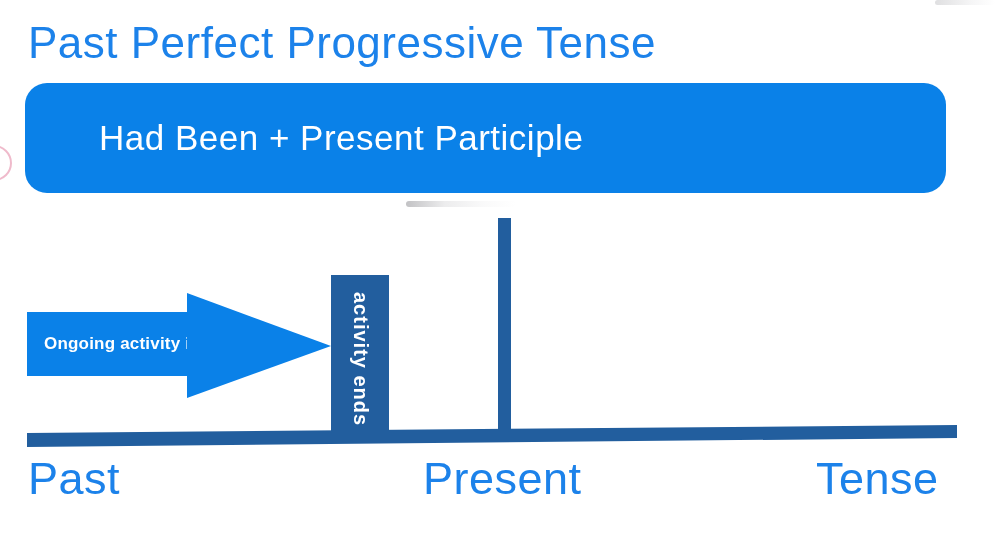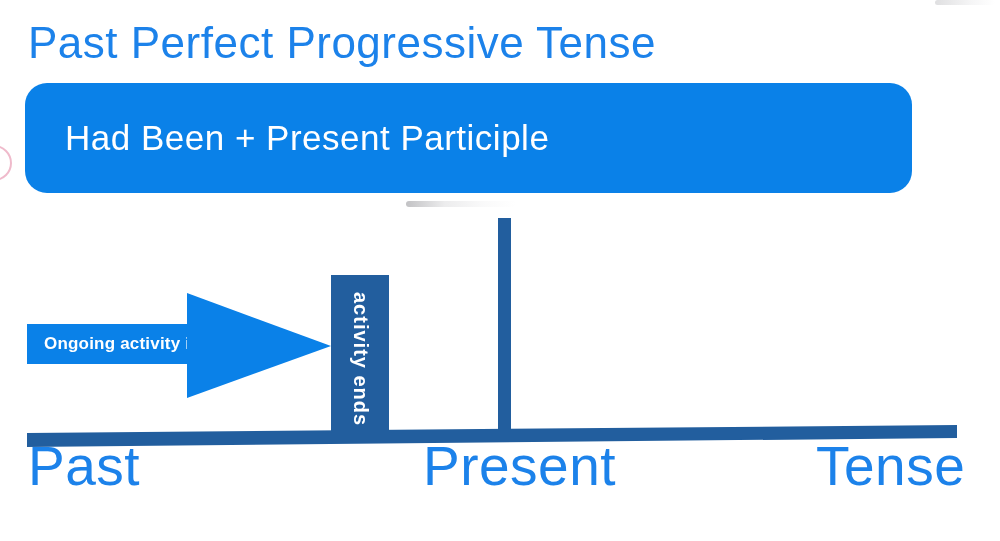--- a/index.html
+++ b/index.html
@@ -34,20 +34,21 @@
   .formula-box {
     position: absolute;
     left: 25px;
     top: 83px;
     width: 887px;
     height: 110px;
     background: var(--accent-blue, #0A81E8);
     border-radius: 22px;
     display: flex;
     align-items: center;
+    padding-left: 34px;
   }
   .formula-box .formula-text {
     padding-left: 40px;
     font-size: 35px;
     color: #ffffff;
     letter-spacing: 0.5px;
     white-space: nowrap;
   }
 
   
@@ -72,22 +73,22 @@
     width: 32px; height: 32px;
     border-radius: 50%;
     border: 2.5px solid rgba(226,130,160,0.55);
     background: transparent;
     pointer-events: none;
   }
 
   
   .arrow-body {
     position: absolute;
-    left: 27px; top: 324px;
-    width: 161px; height: 40px;
+    left: 27px; top: 312px;
+    width: 161px; height: 64px;
     background: var(--accent-blue, #0A81E8);
     display: flex;
     align-items: center;
   }
   .arrow-label {
     position: absolute;
     left: 17px;
     top: 50%;
     transform: translateY(-52%);
     width: 290px;
@@ -138,22 +139,22 @@
     position: absolute;
     left: 0; top: 0;
     width: 1000px; height: 541px;
     pointer-events: none;
   }
   .timeline-svg polygon { fill: var(--dark-blue, #225E9E); }
 
   
   .tl-label {
     position: absolute;
-    top: 444px;
-    font-size: 55px;
+    top: 456px;
+    font-size: 45px;
     line-height: 45px;
     font-weight: 400;
     color: var(--text-blue, #1C82EA);
     letter-spacing: 0.5px;
     white-space: nowrap;
   }
   .tl-past    { left: 28px;  }
   .tl-present { left: 423px; }
   .tl-future  { left: 816px; }
 </style>

